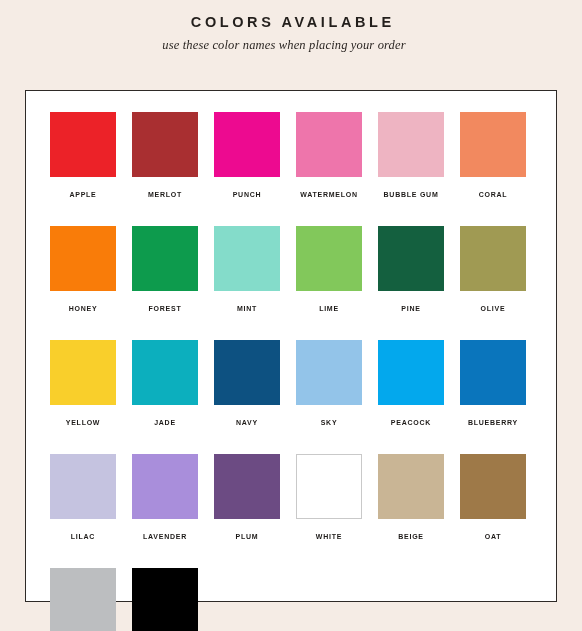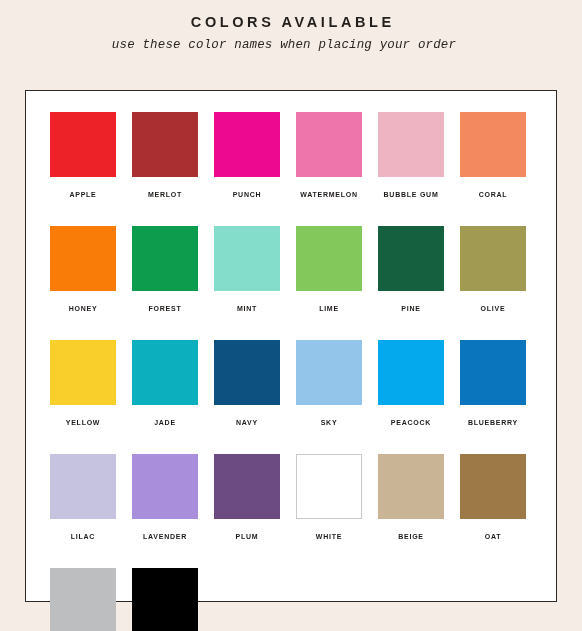--- a/index.html
+++ b/index.html
@@ -26,21 +26,21 @@
   .title {
     font-family: "Liberation Sans", sans-serif;
     font-size: 14.5px;
     font-weight: 700;
     letter-spacing: 3.6px;
     color: #231f1c;
     margin: 0;
     text-indent: 3.6px;
   }
   .subtitle {
-    font-family: Liberation Mono, monospace;
+    font-family: Liberation Serif, serif;
     font-style: italic;
     font-size: 12.5px;
     color: #2b2623;
     margin: 8px 14px 0 0;
     letter-spacing: 0.15px;
   }
   .card {
     position: absolute;
     left: 25px;
     top: 90px;

